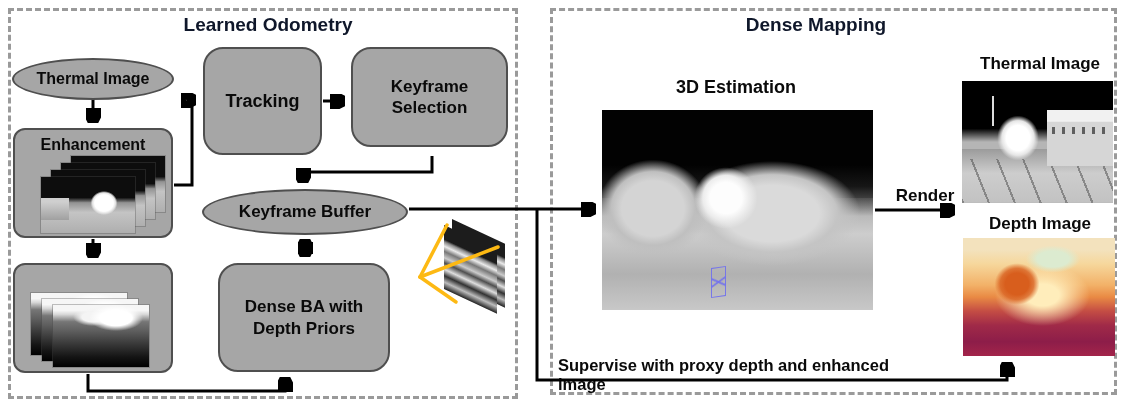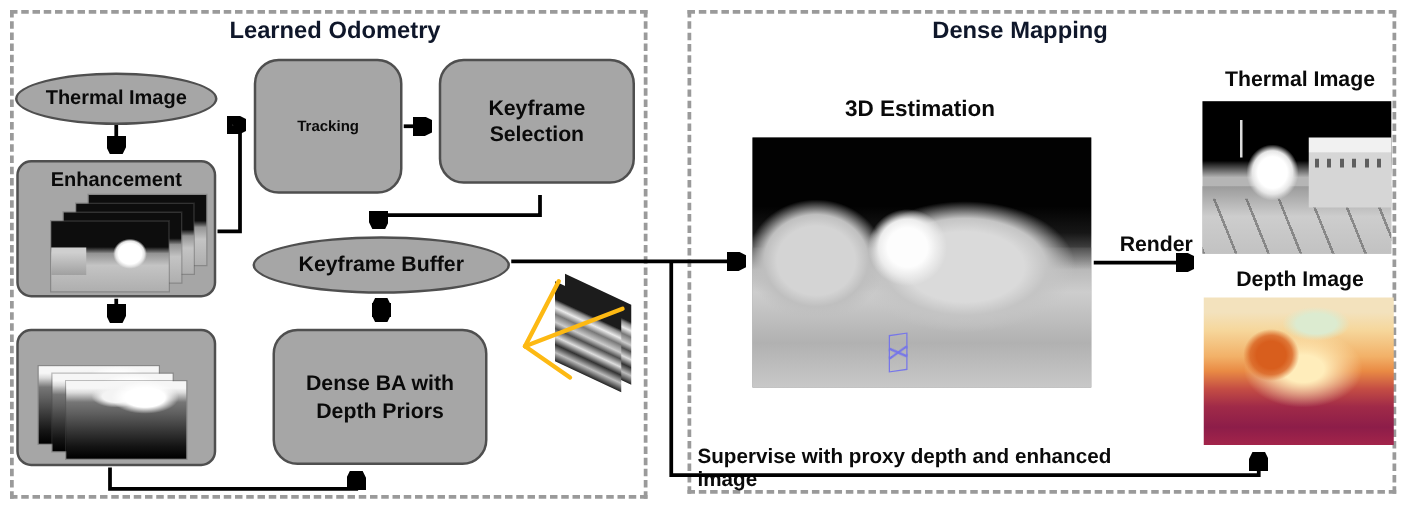--- a/index.html
+++ b/index.html
@@ -120,21 +120,21 @@
     <div class="thumb enh-img" style="left:36px; top:40px; z-index:3;"></div>
     <div class="thumb enh-img" style="left:26px; top:47px; z-index:4;"></div>
   </div>
 
   <div class="node img-node" style="left:13px; top:263px; width:160px; height:110px;">
     <div class="thumb dep-img" style="left:16px; top:28px; z-index:1;"></div>
     <div class="thumb dep-img" style="left:27px; top:34px; z-index:2;"></div>
     <div class="thumb dep-img" style="left:38px; top:40px; z-index:3;"></div>
   </div>
 
-  <div class="node" style="left:203px; top:47px; width:119px; height:108px; font-size:12px;">
+  <div class="node" style="left:203px; top:47px; width:119px; height:108px; font-size:18px;">
     <span>Tracking</span>
   </div>
 
   <div class="node" style="left:351px; top:47px; width:157px; height:100px; font-size:17px;">
     <span class="wrap-label" style="width:110px;">Keyframe Selection</span>
   </div>
 
   <div class="node" style="left:218px; top:263px; width:172px; height:109px; font-size:17px;">
     <span class="wrap-label" style="width:125px;">Dense BA with Depth Priors</span>
   </div>

